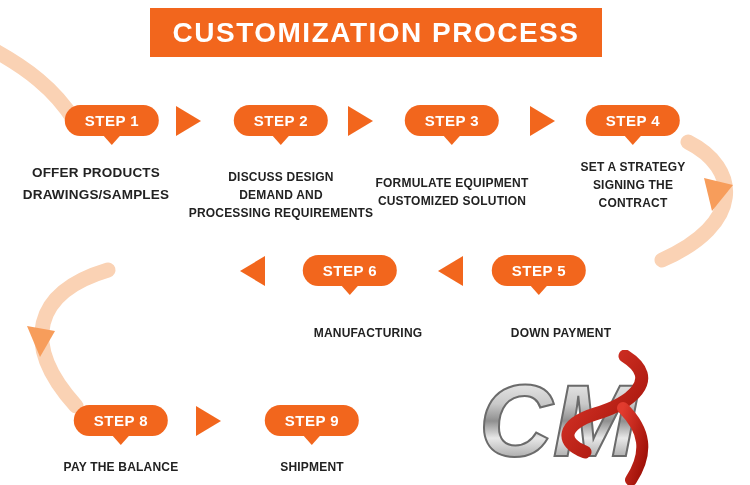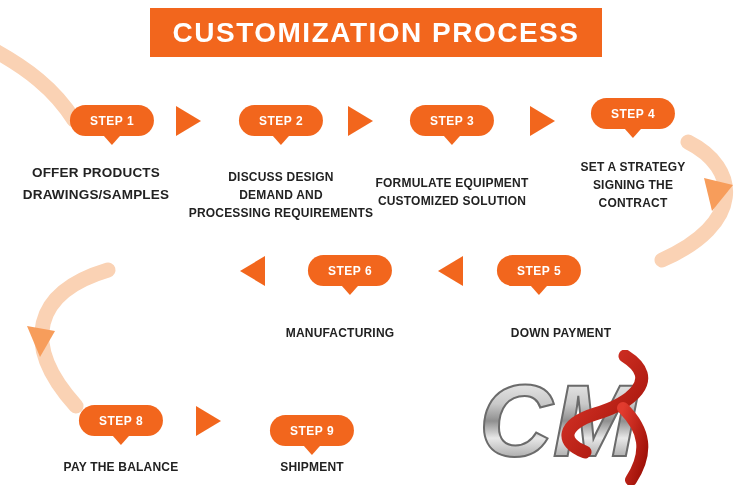--- a/index.html
+++ b/index.html
@@ -17,21 +17,21 @@
   .flow-svg{position:absolute;inset:0;pointer-events:none;}
   .header{
     position:absolute;left:150px;top:8px;width:452px;height:49px;
     background:var(--accent);display:flex;align-items:center;justify-content:center;
   }
   .header h1{
     margin:0;color:#ffffff;font-size:28px;font-weight:bold;letter-spacing:1.5px;white-space:nowrap;
   }
   .pill{
     position:absolute;height:31px;padding:0 20px;background:var(--accent);color:#ffffff;
-    font-weight:bold;font-size:12px;letter-spacing:0.5px;border-radius:17px;
+    font-weight:bold;font-size:15px;letter-spacing:0.5px;border-radius:17px;
     display:flex;align-items:center;justify-content:center;transform:translateX(-50%);
     white-space:nowrap;
   }
   .pill::after{
     content:"";position:absolute;left:50%;top:100%;transform:translateX(-50%);
     width:0;height:0;border:8px solid transparent;border-top:9px solid var(--accent);border-bottom:0;
   }
   .desc{
     position:absolute;transform:translateX(-50%);text-align:center;color:var(--ink);
     font-weight:700;font-size:12px;line-height:1.5;white-space:pre-line;letter-spacing:0.2px;
@@ -65,44 +65,44 @@
   <div class="header">
     <h1>CUSTOMIZATION PROCESS</h1>
   </div>
 
   <div class="pill" style="left:112px;top:105px;">STEP 1</div>
   <div class="arrow-right" style="left:176px;top:106px;"></div>
   <div class="pill" style="left:281px;top:105px;">STEP 2</div>
   <div class="arrow-right" style="left:348px;top:106px;"></div>
   <div class="pill" style="left:452px;top:105px;">STEP 3</div>
   <div class="arrow-right" style="left:530px;top:106px;"></div>
-  <div class="pill" style="left:633px;top:98px;">STEP 4</div>
+  <div class="pill" style="left:633px;top:105px;">STEP 4</div>
 
   <div class="desc lg" style="left:96px;top:162px;">OFFER PRODUCTS
 DRAWINGS/SAMPLES</div>
   <div class="desc" style="left:281px;top:168px;">DISCUSS DESIGN
 DEMAND AND
 PROCESSING REQUIREMENTS</div>
   <div class="desc" style="left:452px;top:174px;">FORMULATE EQUIPMENT
 CUSTOMIZED SOLUTION</div>
   <div class="desc" style="left:633px;top:158px;">SET A STRATEGY
 SIGNING THE
 CONTRACT</div>
 
   <div class="arrow-left" style="left:240px;top:256px;"></div>
   <div class="pill" style="left:350px;top:255px;">STEP 6</div>
   <div class="arrow-left" style="left:438px;top:256px;"></div>
   <div class="pill" style="left:539px;top:255px;">STEP 5</div>
 
-  <div class="desc" style="left:340px;top:324px;">MANUFACTURING</div>
+  <div class="desc" style="left:368px;top:324px;">MANUFACTURING</div>
   <div class="desc" style="left:561px;top:324px;">DOWN PAYMENT</div>
 
   <div class="pill" style="left:121px;top:405px;">STEP 8</div>
   <div class="arrow-right" style="left:196px;top:406px;"></div>
-  <div class="pill" style="left:312px;top:415px;">STEP 9</div>
+  <div class="pill" style="left:312px;top:405px;">STEP 9</div>
 
   <div class="desc" style="left:121px;top:458px;">PAY THE BALANCE</div>
   <div class="desc" style="left:312px;top:458px;">SHIPMENT</div>
 
   <div class="logo">
     <svg viewBox="0 0 230 135" width="230" height="135">
       <defs>
         <linearGradient id="metal" x1="0" y1="0" x2="0" y2="1">
           <stop offset="0" stop-color="#ffffff"></stop>
           <stop offset="0.35" stop-color="#c9c9c9"></stop>

